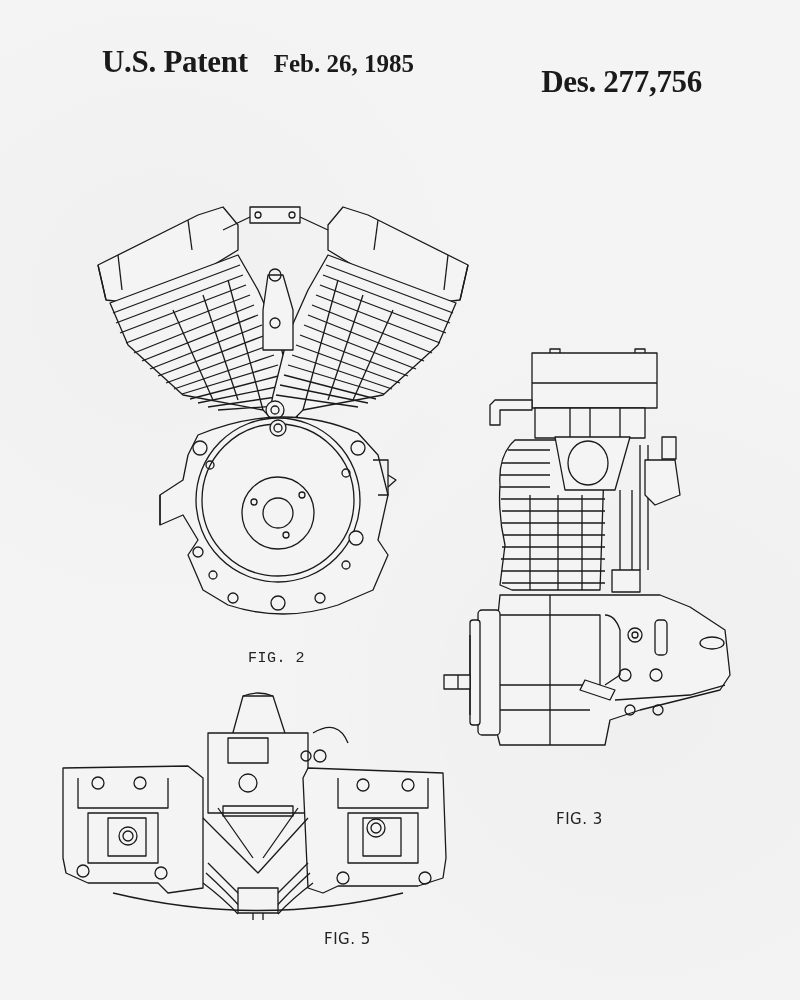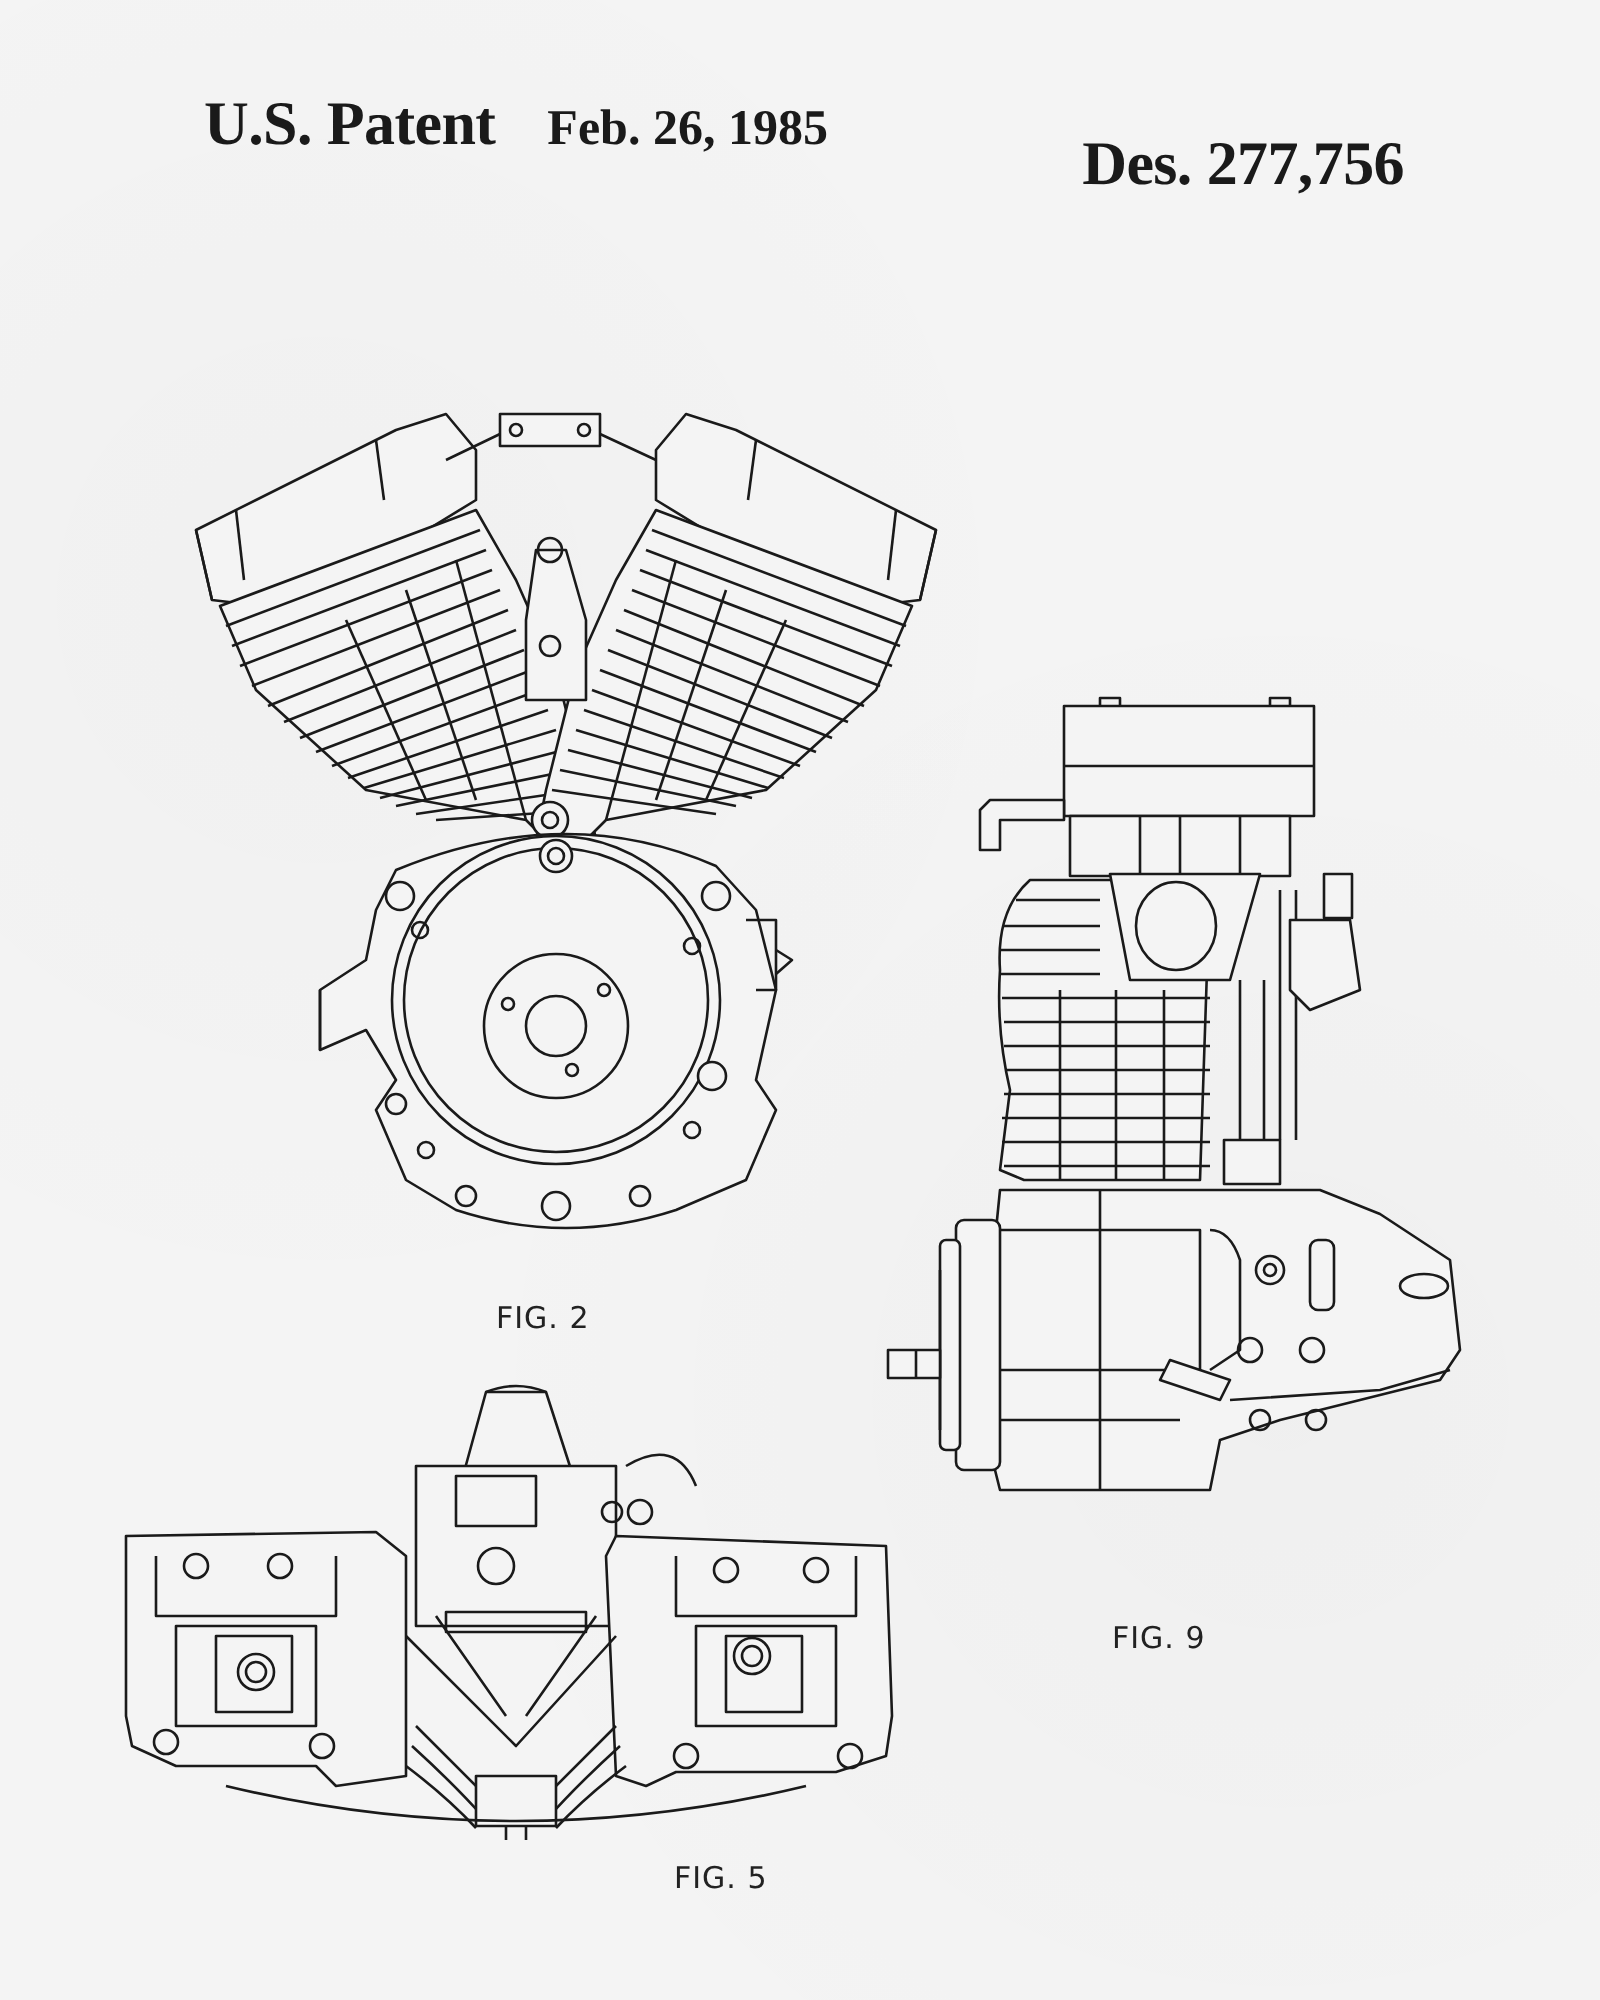--- a/index.html
+++ b/index.html
@@ -167,21 +167,21 @@
       <circle cx="125" cy="380" r="4"></circle>
       <circle cx="258" cy="370" r="4"></circle>
       <circle cx="145" cy="403" r="5"></circle>
       <circle cx="232" cy="403" r="5"></circle>
       <circle cx="190" cy="408" r="7"></circle>
       <path d="M285 265 L300 265 L300 300 L290 300"></path>
       <path d="M72 300 L72 330"></path>
       <path d="M300 280 L308 285 L300 292"></path>
     </svg>
   </div>
-  <div class="fig-label" style="left:248px; top:650px;">FIG. 2</div>
+  <div class="fig-label" style="left:248px; top:650px;font-family:Liberation Mono, monospace;">FIG. 2</div>
 
   <div class="drawing" style="left:440px; top:345px; width:300px; height:410px;">
     <svg viewBox="0 0 300 410" fill="none" stroke="#1a1a1a" stroke-width="1.3" stroke-linejoin="round">
 
       <rect x="92" y="8" width="125" height="55" fill="#f4f4f4"></rect>
       <path d="M92 38 L217 38"></path>
       <path d="M110 8 L110 4 L120 4 L120 8 M195 8 L195 4 L205 4 L205 8"></path>
       <path d="M55 55 L92 55 L92 65 L60 65 L60 80 L50 80 L50 60 Z" fill="#f4f4f4"></path>
 
       <rect x="95" y="63" width="110" height="30" fill="#f4f4f4"></rect>
@@ -218,21 +218,21 @@
       <rect x="215" y="275" width="12" height="35" rx="4" fill="#f4f4f4"></rect>
       <ellipse cx="272" cy="298" rx="12" ry="6"></ellipse>
       <circle cx="185" cy="330" r="6"></circle>
       <circle cx="216" cy="330" r="6"></circle>
       <circle cx="190" cy="365" r="5"></circle>
       <circle cx="218" cy="365" r="5"></circle>
       <path d="M145 335 L175 345 L170 355 L140 345 Z" fill="#f4f4f4"></path>
       <path d="M175 355 L250 350 L285 340"></path>
     </svg>
   </div>
-  <div class="fig-label" style="left:556px; top:810px;">FIG. 9</div>
+  <div class="fig-label" style="left:556px; top:810px;">FIG. 3</div>
 
   <div class="drawing" style="left:58px; top:688px; width:390px; height:232px;">
     <svg viewBox="0 0 390 232" fill="none" stroke="#1a1a1a" stroke-width="1.3" stroke-linejoin="round">
 
       <path d="M168 70 L185 8 L215 8 L235 70 Z" fill="#f4f4f4"></path>
       <path d="M185 8 Q200 2 215 8"></path>
 
       <rect x="150" y="45" width="100" height="80" fill="#f4f4f4"></rect>
       <rect x="170" y="50" width="40" height="25"></rect>
       <circle cx="190" cy="95" r="9"></circle>
@@ -267,15 +267,15 @@
       <path d="M160 120 L195 170 M240 120 L205 170"></path>
       <path d="M150 175 Q175 200 190 215 M250 175 Q225 200 210 215"></path>
       <path d="M148 185 Q170 205 185 222 M252 185 Q230 205 215 222"></path>
       <path d="M145 195 Q165 210 180 226 M255 195 Q235 210 220 226"></path>
       <path d="M180 200 L220 200 L220 225 L180 225 Z" fill="#f4f4f4"></path>
       <path d="M195 225 L195 232 M205 225 L205 232"></path>
 
       <path d="M55 205 Q200 240 345 205"></path>
     </svg>
   </div>
-  <div class="fig-label" style="left:337px; top:930px;">FIG. 5</div>
+  <div class="fig-label" style="left:324px; top:930px;">FIG. 5</div>
 
 </div>
 
 </body></html>

